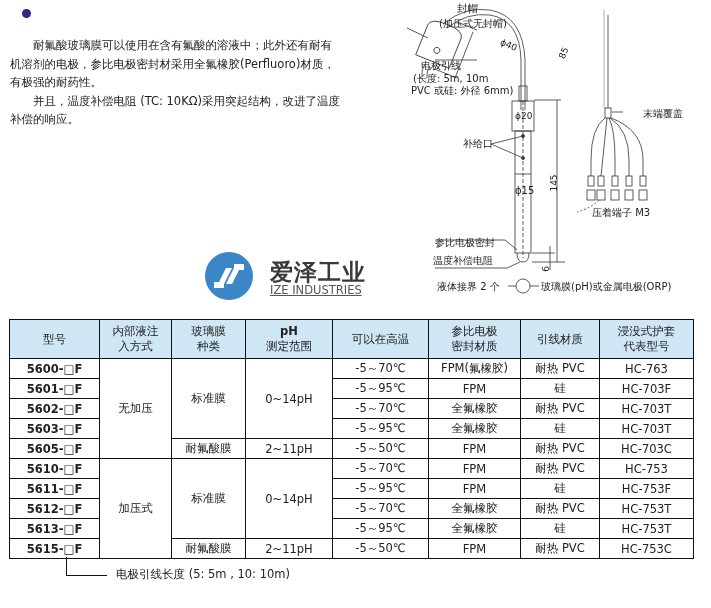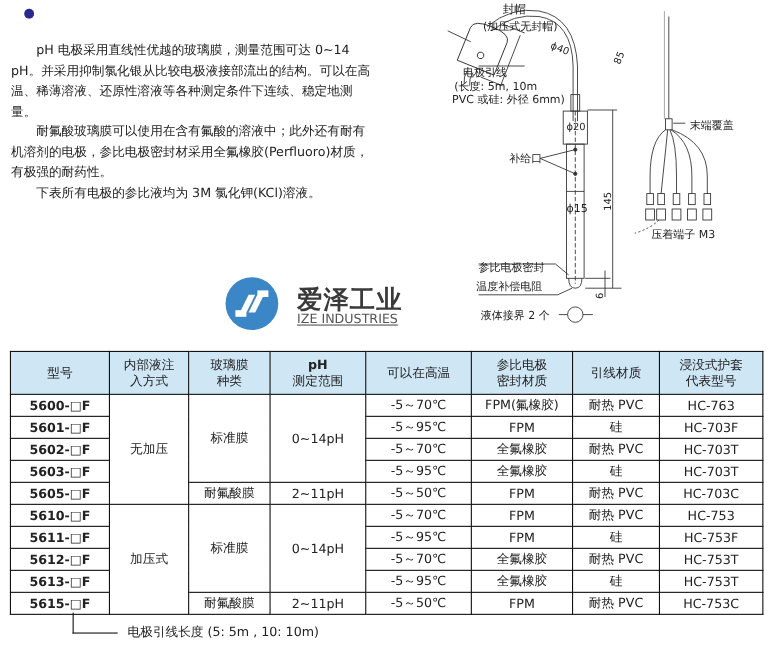--- a/index.html
+++ b/index.html
@@ -25,23 +25,22 @@
   .footnote-text { position:absolute; left:116px; top:567px; font-size:11.5px; color:#222; white-space:nowrap; }
 </style>
 </head>
 <body>
 
 <div class="title">
   <span class="bullet"></span>
 </div>
 
 <div class="intro">
-  <p>pH 电极采用直线性优越的玻璃膜，测量范围可达 0~14 pH。并采用抑制氯化银从比较电极液接部流出的结构。可以在高温、稀薄溶液、还原性溶液等各种测定条件下连续、稳定地测量。</p>
   <p>耐氟酸玻璃膜可以使用在含有氟酸的溶液中；此外还有耐有机溶剂的电极，参比电极密封材采用全氟橡胶(Perfluoro)材质，有极强的耐药性。</p>
-  <p>下表所有电极的参比液均为 3M 氯化钾(KCl)溶液。</p>
+  <p>并且，温度补偿电阻 (TC: 10KΩ)采用突起结构，改进了温度补偿的响应。</p>
 </div>
 
 <div class="logo">
   <svg class="mark" viewBox="0 0 50 50" width="50" height="50">
     <circle cx="25" cy="25" r="24" fill="#3b86c6"></circle>
     <path d="M14 33 L22 17 L28 17 L20 33 Z" fill="#ffffff"></path>
     <path d="M22 33 L30 17 L36 17 L28 33 Z" fill="#ffffff"></path>
     <rect x="30" y="13" width="10" height="6" fill="#ffffff"></rect>
     <rect x="10" y="31" width="10" height="6" fill="#ffffff"></rect>
   </svg>
@@ -128,26 +127,27 @@
   <div class="dlabel" style="left:44px;top:17px;">(加压式无封帽)</div>
   <div class="dlabel" style="left:105px;top:40px;font-size:9px;transform:rotate(22deg);">ϕ40</div>
   <div class="dlabel" style="left:163px;top:48px;font-size:9px;transform:rotate(-68deg);">85</div>
   <div class="dlabel" style="left:26px;top:59px;">电极引线</div>
   <div class="dlabel" style="left:18px;top:72px;">(长度: 5m, 10m</div>
   <div class="dlabel" style="left:16px;top:84px;">PVC 或硅: 外径 6mm)</div>
   <div class="dlabel" style="left:120px;top:111px;font-size:9px;">ϕ20</div>
   <div class="dlabel" style="left:68px;top:137px;">补给口</div>
   <div class="dlabel" style="left:120px;top:185px;font-size:10px;">ϕ15</div>
   <div class="dlabel" style="left:150px;top:178px;font-size:9px;transform:rotate(-90deg);">145</div>
-  <div class="dlabel" style="left:232px;top:107px;">末端覆盖</div>
+  <div class="dlabel" style="left:248px;top:107px;">末端覆盖</div>
   <div class="dlabel" style="left:197px;top:206px;">压着端子 M3</div>
   <div class="dlabel" style="left:40px;top:236px;">参比电极密封</div>
   <div class="dlabel" style="left:38px;top:254px;">温度补偿电阻</div>
   <div class="dlabel" style="left:148px;top:264px;font-size:9px;transform:rotate(-90deg);">6</div>
   <div class="dlabel" style="left:42px;top:280px;">液体接界 2 个</div>
+  <div class="dlabel" style="left:146px;top:280px;">玻璃膜(pH)或金属电极(ORP)</div>
 </div>
 
 <table class="spec">
   <colgroup>
     <col style="width:90px">
       <col style="width:72px">
       <col style="width:74px">
       <col style="width:87px">
     <col style="width:96px">
       <col style="width:92px">

